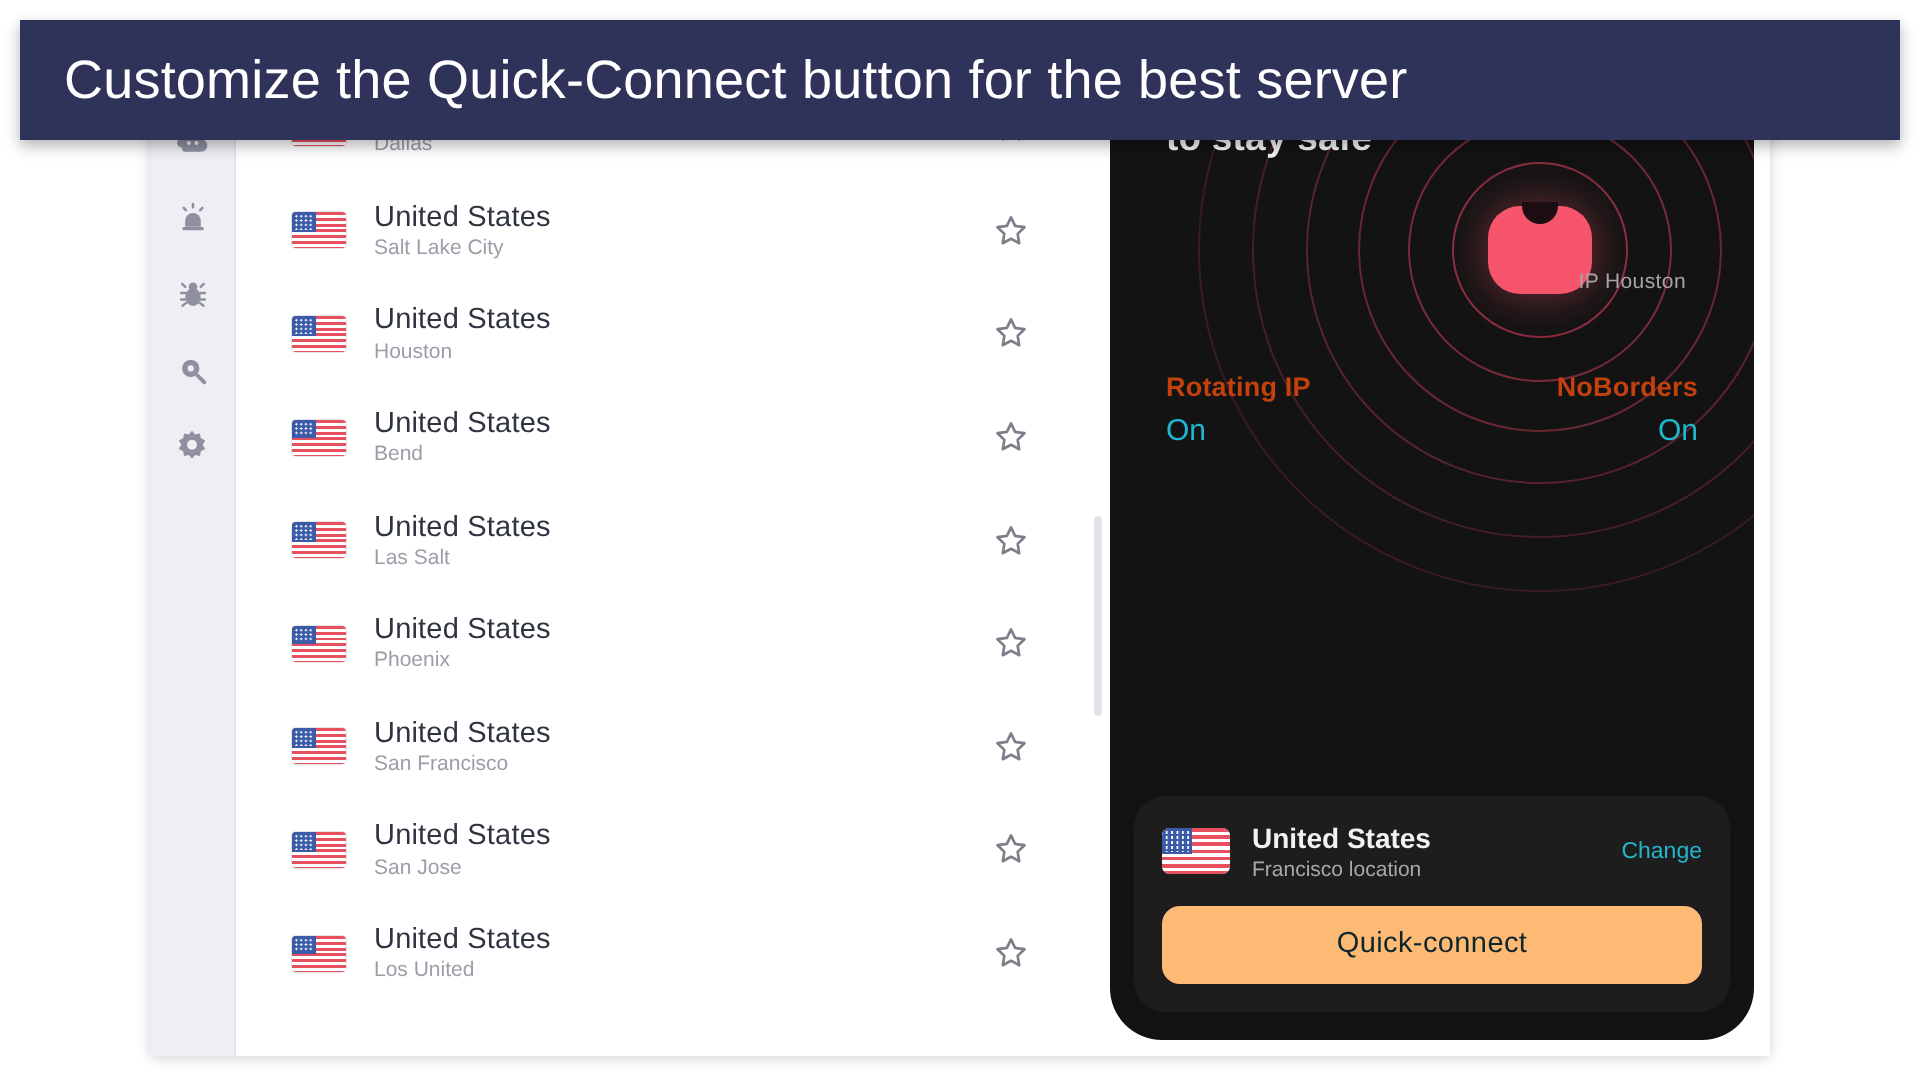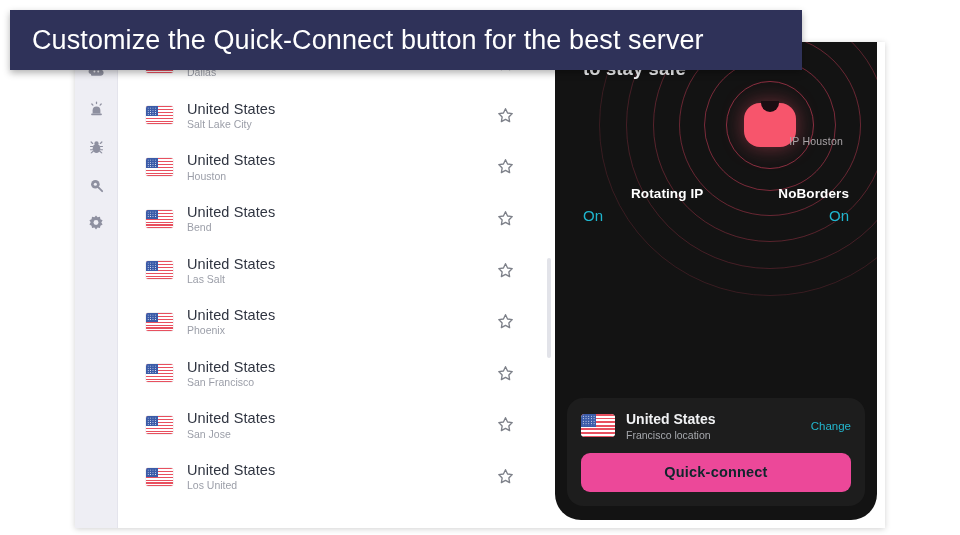--- a/index.html
+++ b/index.html
@@ -250,23 +250,22 @@
     display: flex;
     justify-content: space-between;
     padding: 0 28px;
     box-sizing: border-box;
   }
   .feat { display: flex; flex-direction: column; gap: 6px; }
   .feat.right { align-items: flex-end; text-align: right; }
   .feat-name {
     font-size: 13.5px;
     font-weight: bold;
-    color: #ffffff;
+    color: #c2410c;
     letter-spacing: .1px;
-    margin-left: 48px;
   }
   .feat-state {
     font-size: 15px;
     color: #1fb6cf;
   }
 
   
   .connect-card {
     position: absolute;
     left: 12px;
@@ -328,36 +327,36 @@
     margin-left: auto;
     font-size: 11.5px;
     color: #23b6cd;
     cursor: pointer;
   }
   .qc-button {
     display: block;
     width: 100%;
     border: 0;
     border-radius: 9px;
-    background: #ec4899;
+    background: #fdba74;
     color: #10262c;
     font-family: "Liberation Sans", sans-serif;
     font-size: 14.5px;
-    font-weight: bold;
+    font-weight: normal;
     letter-spacing: .2px;
     padding: 11px 0 12px 0;
     cursor: pointer;
   }
 
   
   .banner {
     position: absolute;
     left: 10px;
     top: 10px;
-    width: 792px;
+    width: 940px;
     height: 60px;
     background: #2f3259;
     box-shadow: 0 3px 7px rgba(0,0,0,0.30);
     display: flex;
     align-items: center;
     padding-left: 22px;
     box-sizing: border-box;
     z-index: 30;
   }
   .banner-text {

